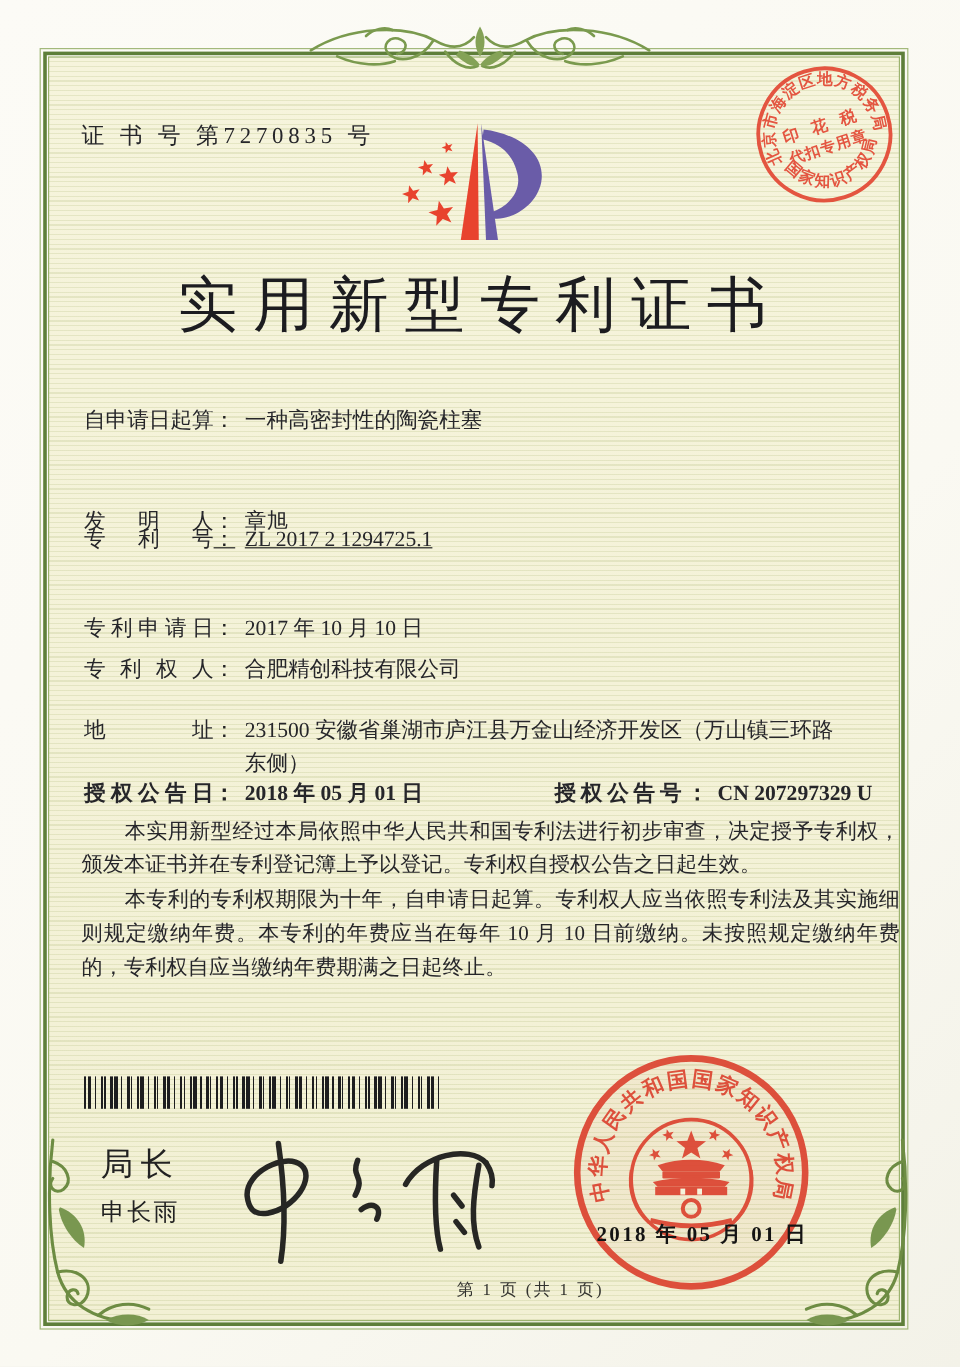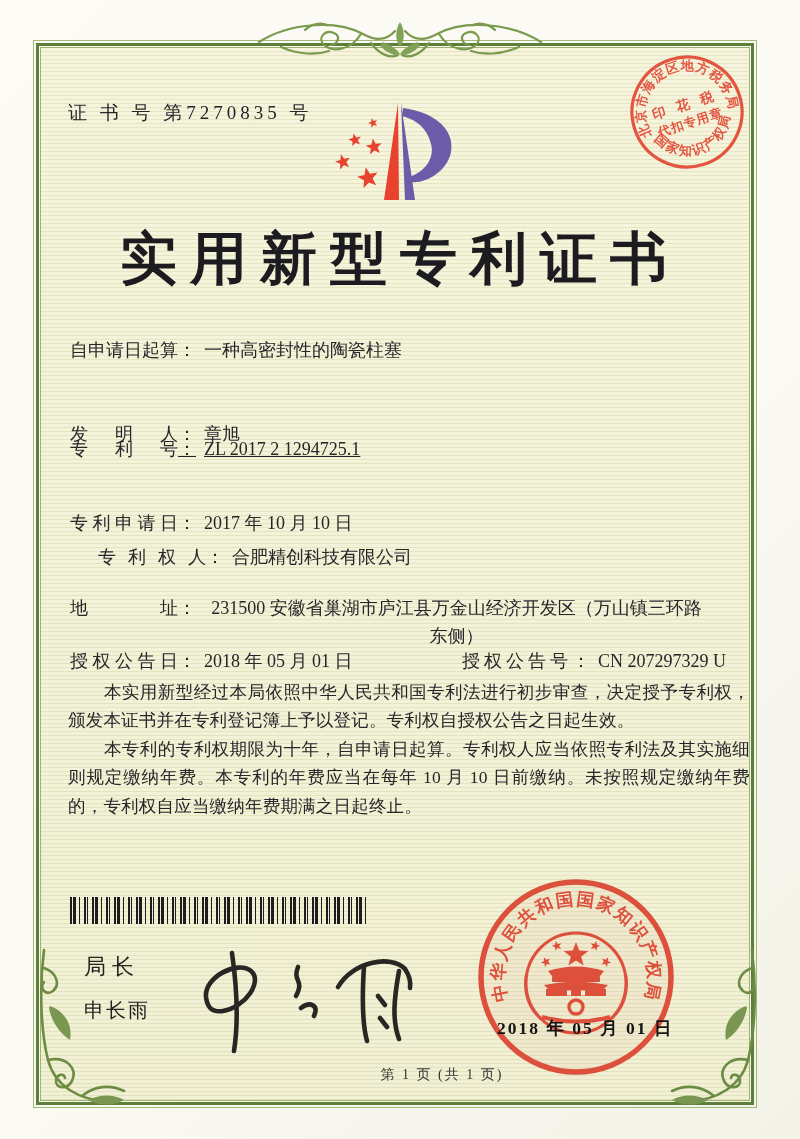--- a/index.html
+++ b/index.html
@@ -30,53 +30,53 @@
       linear-gradient(#f6f4dc,#f2f0d4);
   }
   .ornament{position:absolute;z-index:2;}
   
   .cert-number{
     position:absolute;left:68px;top:100px;z-index:3;
     font-size:19px;letter-spacing:4px;color:#26262a;
   }
   .title{
     position:absolute;left:0;top:221px;width:800px;z-index:3;
-    text-align:center;font-size:57px;font-weight:bold;
+    text-align:center;font-size:50px;font-weight:normal;
     letter-spacing:13px;color:#1c1c20;
   }
   .fields{position:absolute;left:70px;top:336px;width:680px;z-index:3;font-size:18px;}
   .frow{position:absolute;left:0;line-height:28px;white-space:nowrap;}
   .f-label{
     display:inline-block;min-width:108px;
     text-align:justify;text-align-last:justify;text-justify:inter-character;
     color:#26262a;
   }
   .f-colon{margin-right:8px;}
   .f-value{color:#26262a;}
   .f-value--wrap{
-    display:inline-block;vertical-align:top;white-space:normal;width:505px;line-height:28px;text-align:center;
+    display:inline-block;vertical-align:top;white-space:normal;width:505px;line-height:28px;
   }
   .frow--grant .grant-no{position:absolute;left:392px;top:0;}
   .f-label--compact{min-width:0;text-align-last:auto;letter-spacing:4px;}
   .body-text{
     position:absolute;left:68px;top:678px;width:682px;z-index:3;
     font-size:17.5px;line-height:28.4px;text-align:justify;color:#26262a;
   }
   .body-text p{margin:0;text-indent:2.05em;letter-spacing:0.2px;}
   
   .barcode{
     position:absolute;left:70px;top:897px;width:296px;height:27px;z-index:3;
     background:repeating-linear-gradient(90deg,
       #1d1d1f 0px,#1d1d1f 2px, rgba(0,0,0,0) 2px, rgba(0,0,0,0) 3px,
       #1d1d1f 3px,#1d1d1f 6px, rgba(0,0,0,0) 6px, rgba(0,0,0,0) 9px,
       #1d1d1f 9px,#1d1d1f 10px, rgba(0,0,0,0) 10px, rgba(0,0,0,0) 14px,
       #1d1d1f 14px,#1d1d1f 16px, rgba(0,0,0,0) 16px, rgba(0,0,0,0) 17px,
       #1d1d1f 17px,#1d1d1f 18px, rgba(0,0,0,0) 18px, rgba(0,0,0,0) 22px);
   }
-  .signer-title{position:absolute;left:84px;top:952px;font-size:22px;letter-spacing:6px;z-index:3;}
+  .signer-title{position:absolute;left:84px;top:952px;font-size:27px;letter-spacing:6px;z-index:3;}
   .signer-name{position:absolute;left:84px;top:997px;font-size:20px;letter-spacing:2px;z-index:3;}
   .signature-svg{position:absolute;left:185px;top:935px;z-index:4;}
   
   .stamp-svg{position:absolute;left:625px;top:50px;z-index:5;}
   .seal-svg{position:absolute;left:472px;top:873px;z-index:4;}
   .seal-date{
     position:absolute;left:497px;top:1016px;z-index:5;
     font-size:17.5px;letter-spacing:2px;color:#141414;font-weight:bold;
   }
   .footer{
@@ -190,27 +190,27 @@
     </div>
     <div class="frow" style="top:52px;margin-top:32px;">
       <span class="f-label">发明人</span><span class="f-colon">：</span><span class="f-value">章旭</span>
     </div>
     <div class="frow" style="top:99px;text-decoration:underline;">
       <span class="f-label">专利号</span><span class="f-colon">：</span><span class="f-value">ZL 2017 2 1294725.1</span>
     </div>
     <div class="frow" style="top:173px;">
       <span class="f-label">专利申请日</span><span class="f-colon">：</span><span class="f-value">2017 年 10 月 10 日</span>
     </div>
-    <div class="frow" style="top:207px;margin-left:28px;">
+    <div class="frow" style="top:207px;">
       <span class="f-label">专利权人</span><span class="f-colon">：</span><span class="f-value">合肥精创科技有限公司</span>
     </div>
     <div class="frow" style="top:258px;">
       <span class="f-label">地址</span><span class="f-colon">：</span><span class="f-value f-value--wrap">231500 安徽省巢湖市庐江县万金山经济开发区（万山镇三环路东侧）</span>
     </div>
-    <div class="frow frow--grant" style="top:311px;">
+    <div class="frow frow--grant" style="top:311px;font-weight:bold;">
       <span>
         <span class="f-label">授权公告日</span><span class="f-colon">：</span><span class="f-value">2018 年 05 月 01 日</span>
       </span>
       <span class="grant-no">
         <span class="f-label f-label--compact">授权公告号</span><span class="f-colon">：</span><span class="f-value">CN 207297329 U</span>
       </span>
     </div>
   </div>
 
   <div class="body-text">

